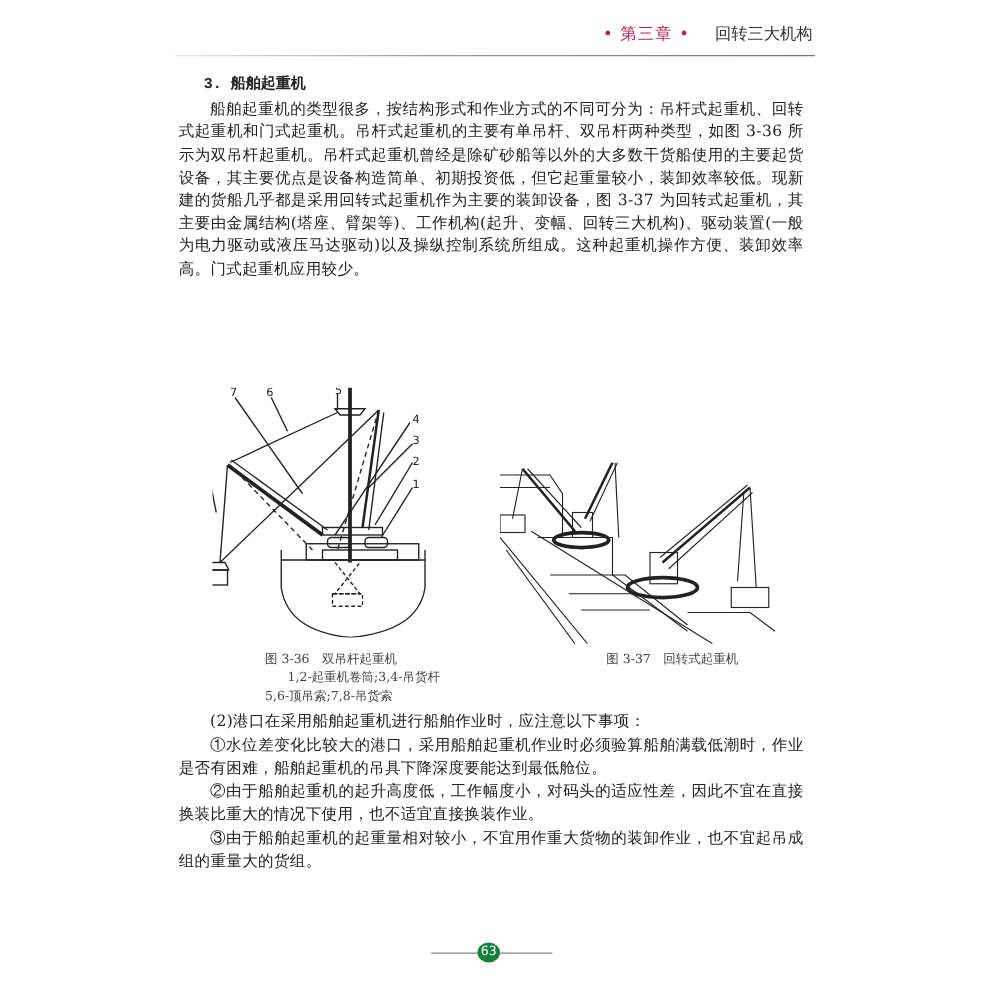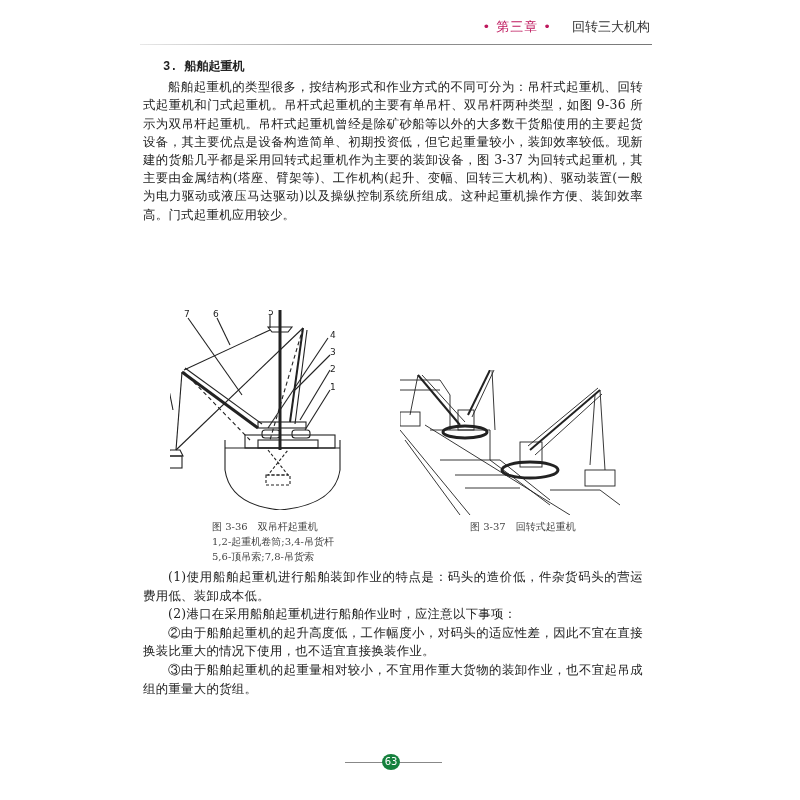--- a/index.html
+++ b/index.html
@@ -10,39 +10,39 @@
   .chapter-title{position:absolute;right:0;top:0;font-size:13px;color:#333;font-family:"DejaVu Sans",sans-serif;}
   .content{position:absolute;left:143px;top:58px;width:500px;font-size:12.4px;line-height:18.2px;}
   .sec-title{font-size:12px;margin:0 0 2px 20px;font-weight:bold;font-family:Liberation Mono, monospace;}
   p{margin:0;text-indent:25px;text-align:justify;letter-spacing:0.3px;}
   .figs{position:absolute;left:150px;top:310px;width:500px;height:250px;}
   .fig{position:absolute;}
   .fig1{left:20px;top:0;width:220px;height:200px;}
   .fig2{left:250px;top:60px;width:220px;height:145px;}
   .cap{position:absolute;font-size:10px;color:#444;font-family:"DejaVu Serif",serif;}
   .cap1{left:62px;top:210px;text-align:center;}
-  .cap1b{left:62px;top:225px;}
+  .cap1b{left:80px;top:225px;}
   .cap1c{left:62px;top:240px;}
-  .cap2{left:297px;top:210px;padding-left:23px;}
+  .cap2{left:312px;top:210px;padding-left:23px;}
   .content2{position:absolute;left:143px;top:568px;width:500px;font-size:12.4px;line-height:18.6px;}
   .footer-line{position:absolute;top:762px;height:1px;background:#888;}
   .pagenum{position:absolute;left:382px;top:754px;width:18px;height:16px;border-radius:50%;background:#15803d;color:#fff;font-size:10px;text-align:center;line-height:16px;font-family:"DejaVu Sans",sans-serif;}
 </style>
 </head>
 <body>
 
 <div class="header">
   <span class="chapter">• 第三章 •</span>
   <span class="chapter-title">回转三大机构</span>
 </div>
 <div class="header-rule"></div>
 
 <div class="content">
   <div class="sec-title">3. 船舶起重机</div>
-  <p>船舶起重机的类型很多，按结构形式和作业方式的不同可分为：吊杆式起重机、回转式起重机和门式起重机。吊杆式起重机的主要有单吊杆、双吊杆两种类型，如图 9-36 所示为双吊杆起重机。吊杆式起重机曾经是除矿砂船等以外的大多数干货船使用的主要起货设备，其主要优点是设备构造简单、初期投资低，但它起重量较小，装卸效率较低。现新建的货船几乎都是采用回转式起重机作为主要的装卸设备，图 3-37 为回转式起重机，其主要由金属结构(塔座、臂架等)、工作机构(起升、变幅、回转三大机构)、驱动装置(一般为电力驱动或液压马达驱动)以及操纵控制系统所组成。这种起重机操作方便、装卸效率高。门式起重机应用较少。</p>
+  <p>船舶起重机的类型很多，按结构形式和作业方式的不同可分为：吊杆式起重机、回转式起重机和门式起重机。吊杆式起重机的主要有单吊杆、双吊杆两种类型，如图 3-36 所示为双吊杆起重机。吊杆式起重机曾经是除矿砂船等以外的大多数干货船使用的主要起货设备，其主要优点是设备构造简单、初期投资低，但它起重量较小，装卸效率较低。现新建的货船几乎都是采用回转式起重机作为主要的装卸设备，图 3-37 为回转式起重机，其主要由金属结构(塔座、臂架等)、工作机构(起升、变幅、回转三大机构)、驱动装置(一般为电力驱动或液压马达驱动)以及操纵控制系统所组成。这种起重机操作方便、装卸效率高。门式起重机应用较少。</p>
 </div>
 
 <div class="figs">
   <div class="fig fig1">
     <svg width="220" height="200" viewBox="0 0 220 200">
       <g stroke="#222" fill="none" stroke-width="1.1">
 
         <path d="M55 130 L55 160 Q60 195 110 200 Q165 195 170 160 L170 130"></path>
         <line x1="55" y1="138" x2="170" y2="138"></line>
         <rect x="75" y="125" width="90" height="13"></rect>
@@ -134,21 +134,21 @@
     </svg>
   </div>
 
   <div class="cap cap1">图 3-36　双吊杆起重机</div>
   <div class="cap cap1b">1,2-起重机卷筒;3,4-吊货杆</div>
   <div class="cap cap1c">5,6-顶吊索;7,8-吊货索</div>
   <div class="cap cap2">图 3-37　回转式起重机</div>
 </div>
 
 <div class="content2">
-  <p>(1)使用船舶起重机进行船舶装卸作业的特点是：码头的造价低，件杂货码头的营运费用低、装卸成本低。</p>
   <p>(2)港口在采用船舶起重机进行船舶作业时，应注意以下事项：</p>
+  <p>①水位差变化比较大的港口，采用船舶起重机作业时必须验算船舶满载低潮时，作业是否有困难，船舶起重机的吊具下降深度要能达到最低舱位。</p>
   <p>②由于船舶起重机的起升高度低，工作幅度小，对码头的适应性差，因此不宜在直接换装比重大的情况下使用，也不适宜直接换装作业。</p>
   <p>③由于船舶起重机的起重量相对较小，不宜用作重大货物的装卸作业，也不宜起吊成组的重量大的货组。</p>
 </div>
 
 <div class="footer-line" style="left:345px;width:38px;"></div>
 <div class="pagenum">63</div>
 <div class="footer-line" style="left:400px;width:42px;"></div>
 
 </body></html>

